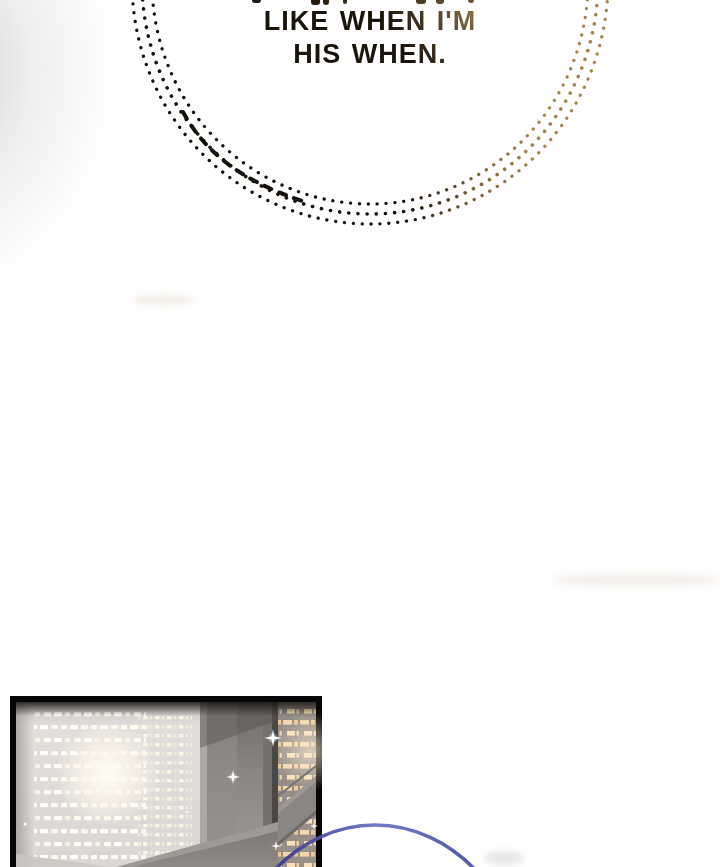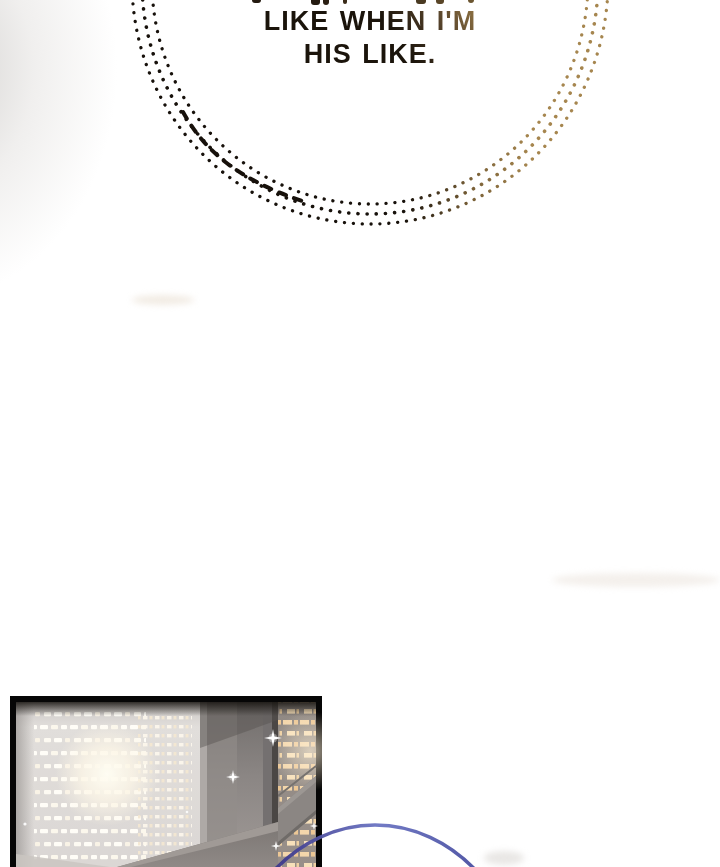--- a/index.html
+++ b/index.html
@@ -69,21 +69,21 @@
     <span class="frag f2"></span>
     <span class="frag f3"></span>
     <span class="frag f4"></span>
     <span class="frag f5"></span>
     <span class="frag f6"></span>
     <span class="frag f7"></span>
   </div>
 
   <div class="speech-text">
     <div>LIKE WHEN I'M</div>
-    <div>HIS LIKE.</div>
+    <div>HIS WHEN.</div>
   </div>
 
   <div class="smudge sm1"></div>
   <div class="smudge sm2"></div>
   <div class="smudge sm3"></div>
 
   <svg class="panel-svg" width="312" height="171" viewBox="0 0 312 171">
     <defs>
       <linearGradient id="hazeBg" x1="0" y1="0" x2="0" y2="1">
         <stop offset="0" stop-color="#bdb8b5"></stop>

